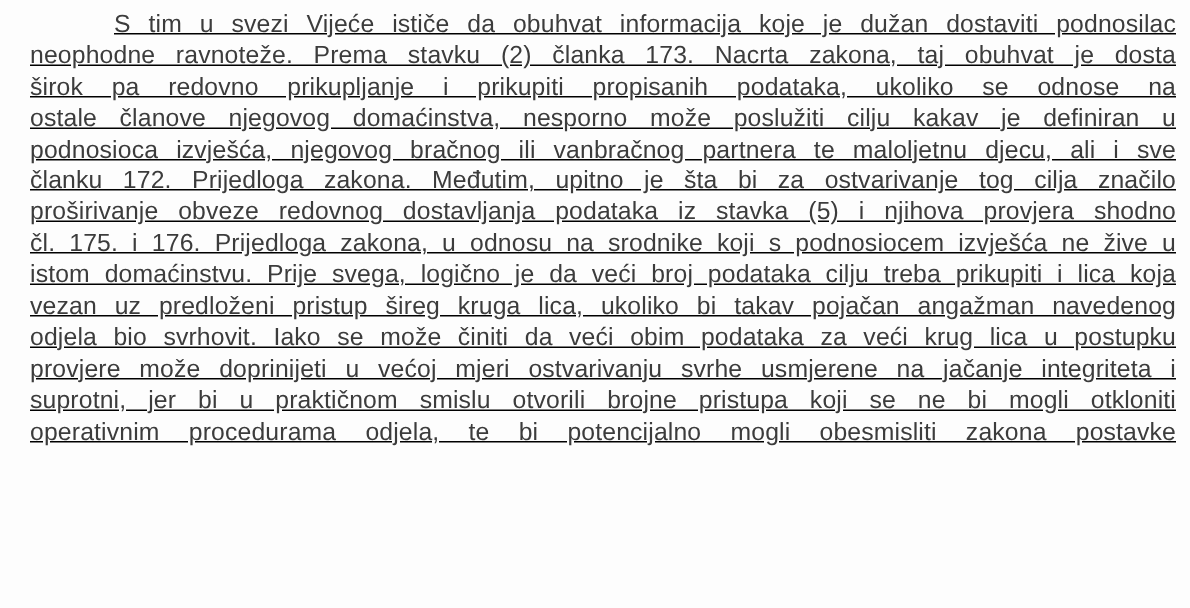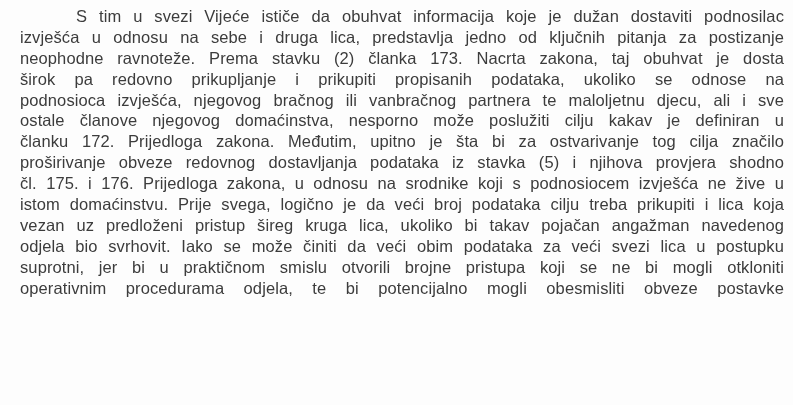--- a/index.html
+++ b/index.html
@@ -8,20 +8,21 @@
     background: #fdfdfd;
   }
   .page {
     position: relative;
     width: 793px;
     height: 392px;
     background: #fdfdfd;
     overflow: hidden;
     box-sizing: border-box;
     padding: 6px 9px 1px 20px;
+    text-decoration: underline;
   }
   .paragraph {
     font-family: "Liberation Sans", "DejaVu Sans", sans-serif;
     font-size: 16.5px;
     line-height: 20.9px;
     color: #3c3c3c;
     letter-spacing: 0.1px;
     filter: blur(0.3px);
   }
   .line {
@@ -38,27 +39,27 @@
     text-align: justify;
     text-align-last: left;
   }
 </style>
 </head>
 <body>
 
 <div class="page">
   <div class="paragraph">
     <div class="line first">S tim u svezi Vijeće ističe da obuhvat informacija koje je dužan dostaviti podnosilac</div>
-    <div class="line">izvješća  u odnosu na sebe i druga lica, predstavlja jedno od ključnih pitanja za postizanje</div>
     <div class="line">neophodne ravnoteže. Prema stavku (2) članka 173. Nacrta zakona, taj obuhvat je dosta</div>
     <div class="line">širok pa redovno prikupljanje i prikupiti propisanih podataka, ukoliko se odnose na</div>
+    <div class="line">ostale članove njegovog domaćinstva, nesporno može poslužiti cilju kakav je definiran u</div>
     <div class="line">podnosioca izvješća, njegovog bračnog ili vanbračnog partnera te maloljetnu djecu, ali i sve</div>
-    <div class="line">ostale članove njegovog domaćinstva, nesporno može poslužiti cilju kakav je definiran u</div>
     <div class="line">članku 172. Prijedloga zakona. Međutim, upitno je šta bi za ostvarivanje tog cilja značilo</div>
     <div class="line">proširivanje obveze redovnog dostavljanja podataka iz stavka (5) i njihova provjera shodno</div>
     <div class="line">čl. 175. i 176. Prijedloga zakona, u odnosu na srodnike koji s podnosiocem izvješća ne žive u</div>
     <div class="line">istom domaćinstvu. Prije svega, logično je da veći broj podataka cilju treba prikupiti i lica koja</div>
     <div class="line">vezan uz predloženi pristup šireg kruga lica, ukoliko bi takav pojačan angažman navedenog</div>
-    <div class="line">odjela bio svrhovit. Iako se može činiti da veći obim podataka za veći svezi lica u postupku</div>
+    <div class="line">odjela bio svrhovit. Iako se može činiti da veći obim podataka za veći krug lica u postupku</div>
+    <div class="line">provjere može doprinijeti u većoj mjeri ostvarivanju svrhe usmjerene na jačanje integriteta i</div>
     <div class="line">suprotni, jer bi u praktičnom smislu otvorili brojne pristupa koji se ne bi mogli otkloniti</div>
-    <div class="line">operativnim procedurama odjela, te bi potencijalno mogli obesmisliti obveze postavke</div>
+    <div class="line">operativnim procedurama odjela, te bi potencijalno mogli obesmisliti zakona postavke</div>
   </div>
 </div>
 
 </body></html>

